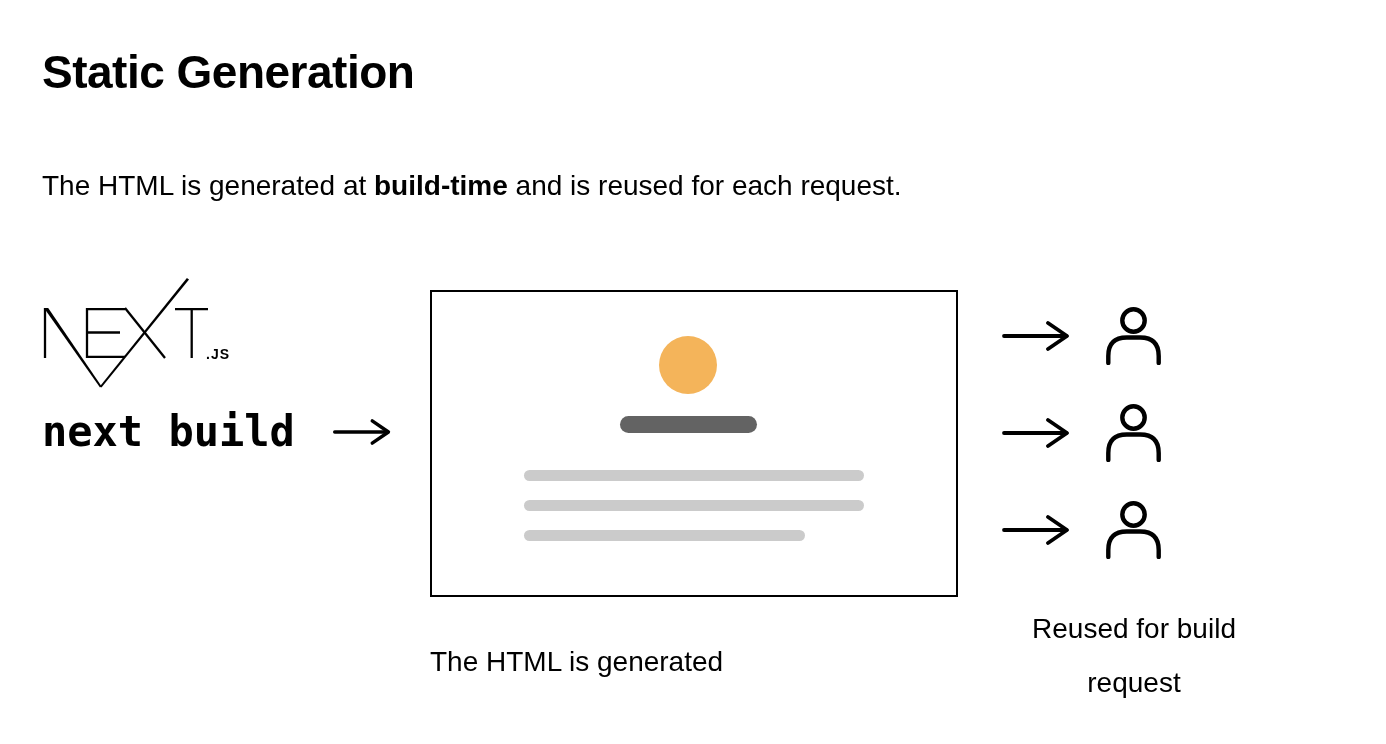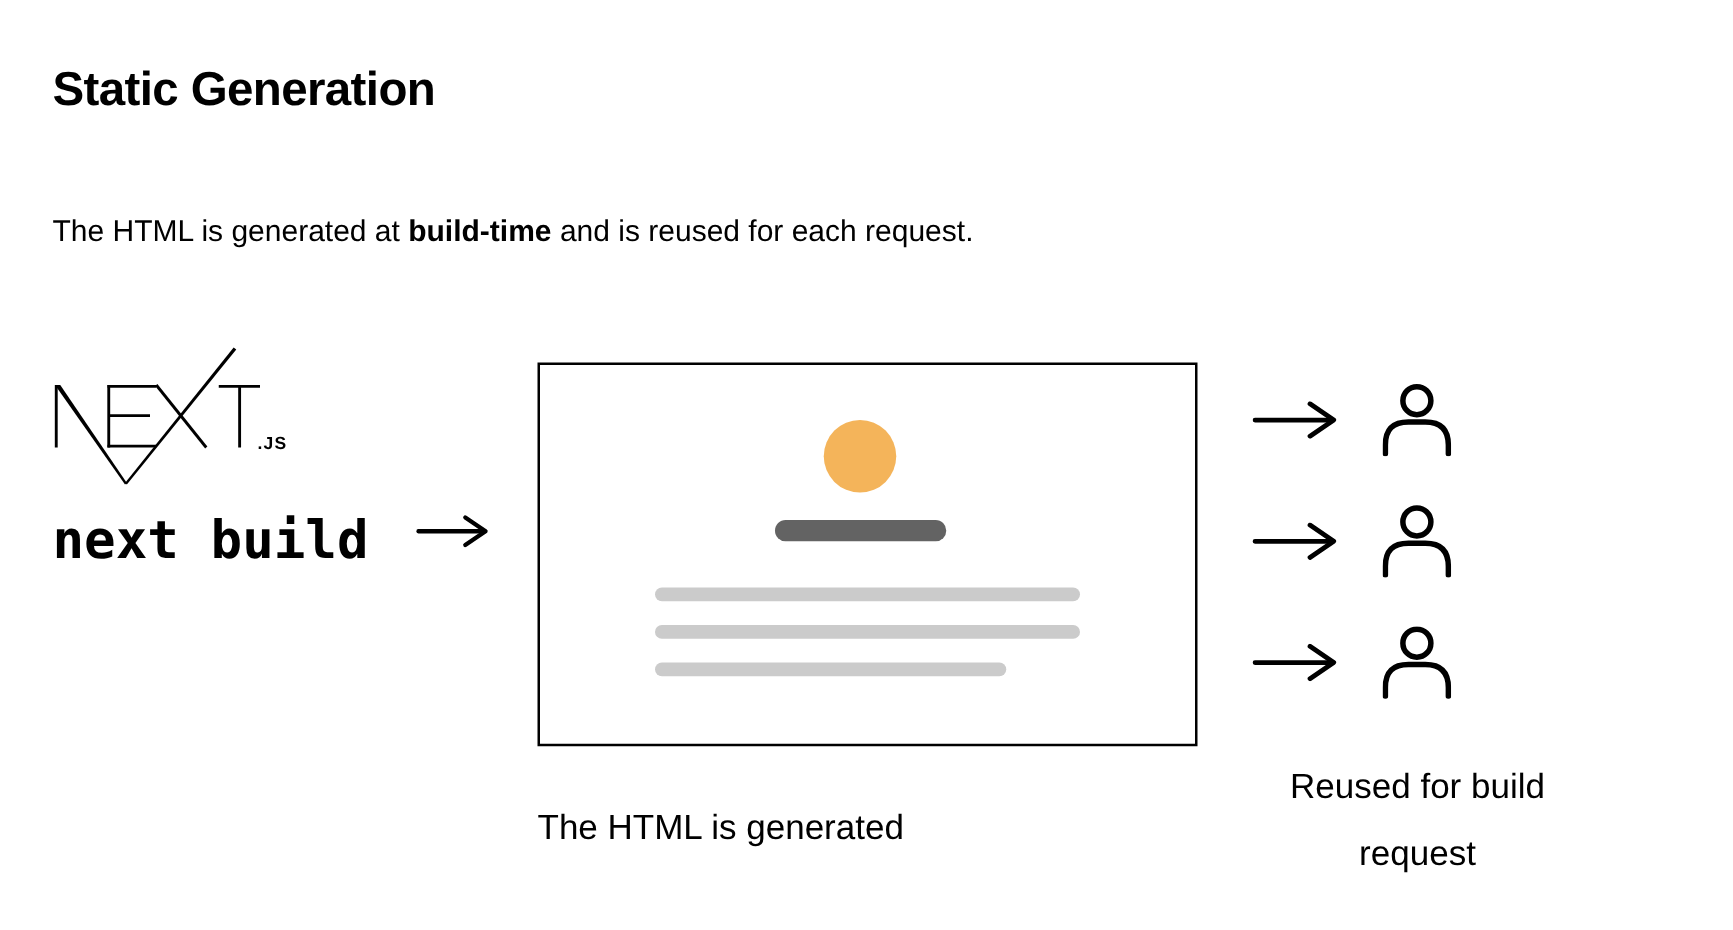--- a/index.html
+++ b/index.html
@@ -8,42 +8,42 @@
     width: 1386px;
     height: 744px;
     background: #ffffff;
     color: #000000;
     font-family: "Liberation Sans", "DejaVu Sans", sans-serif;
     overflow: hidden;
   }
   .page-title {
     position: absolute;
     left: 42px; top: 50px;
-    font-size: 38px;
+    font-size: 46px;
     font-weight: 700;
     letter-spacing: -0.5px;
     line-height: 44px;
     margin: 0;
   }
   .intro {
     position: absolute;
     left: 42px; top: 168px;
-    font-size: 24px;
+    font-size: 28px;
     line-height: 36px;
     margin: 0;
   }
   .intro b { font-weight: 700; }
 
   
   .logo-svg { position: absolute; left: 40px; top: 277px; }
   .command-row {
     position: absolute;
     left: 42px; top: 410px;
     display: flex;
-    align-items: flex-start;
+    align-items: center;
     gap: 38px;
   }
   .build-command {
     font-family: "DejaVu Sans Mono", "Liberation Mono", monospace;
     font-weight: 700;
     font-size: 42px;
     line-height: 44px;
     white-space: pre;
   }
   .build-description {

